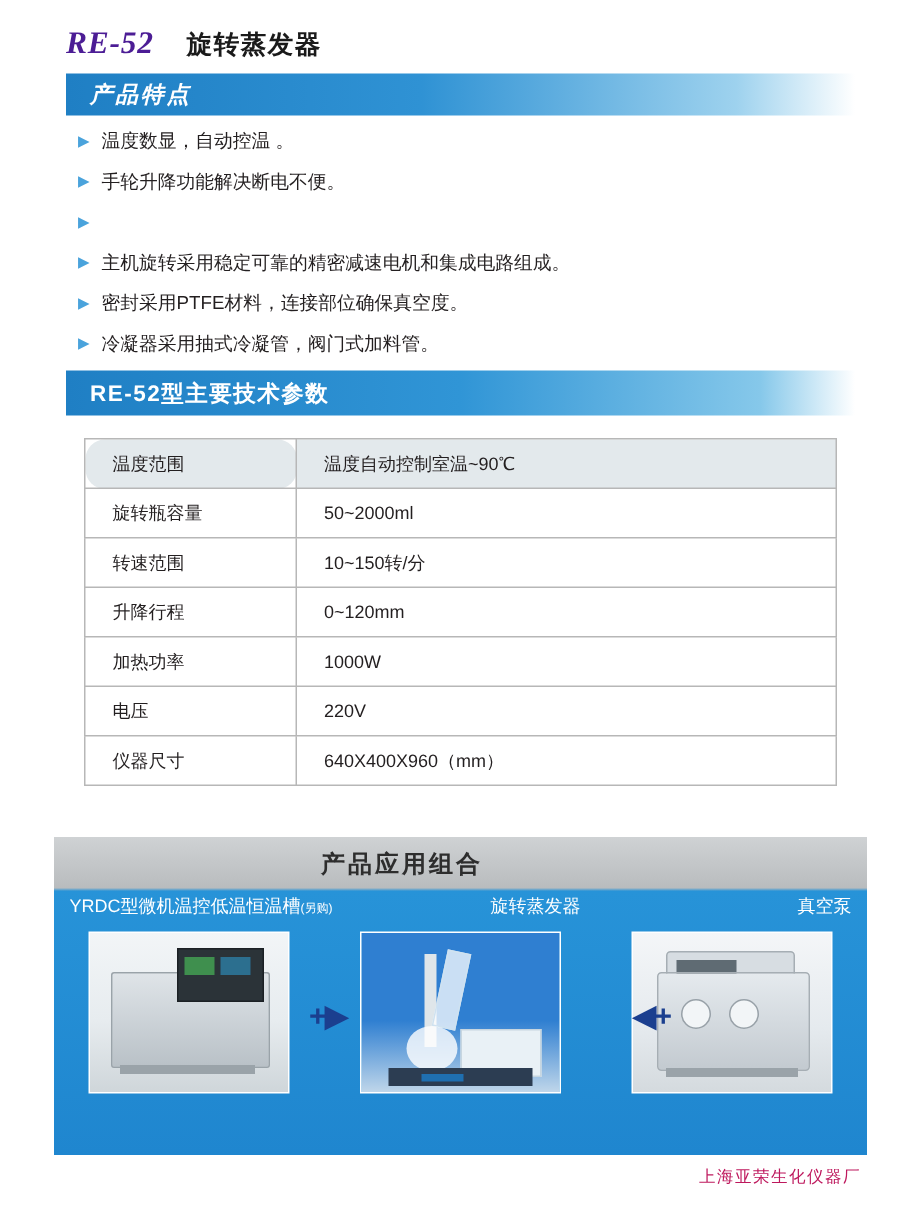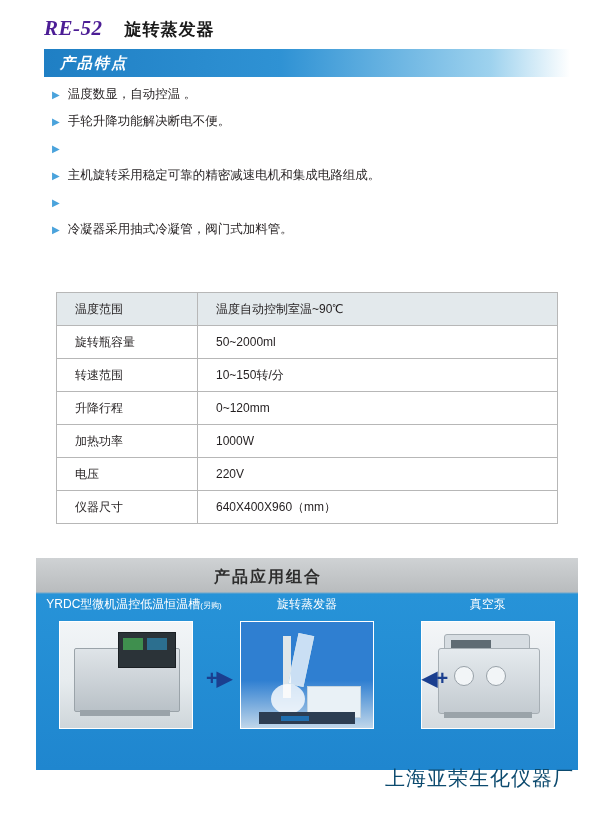--- a/index.html
+++ b/index.html
@@ -108,20 +108,21 @@
   }
   .spec-table td {
     border: 1px solid #b7b7b7;
     height: 32px;
     padding: 0 0 0 18px;
     color: #231f20;
     vertical-align: middle;
   }
   .spec-table td.k {
     width: 122px;
+    border-radius: 13px;
   }
   .spec-table tr.head td {
     background: #e3e9ec;
   }
 
   
   .app-panel {
     position: absolute;
     left: 36px;
     top: 558px;
@@ -148,21 +149,21 @@
     left: 36px;
     top: 596px;
     width: 542px;
     height: 170px;
     display: flex;
     justify-content: space-around;
     align-items: flex-start;
   }
   .app-item {
     width: 160px;
-    text-align: center;
+    text-align: right;
     position: relative;
   }
   .app-caption {
     color: #ffffff;
     font-size: 12px;
     margin-bottom: 8px;
     white-space: nowrap;
   }
   .app-caption .sub {
     font-size: 8px;
@@ -347,22 +348,22 @@
   }
   .plus-right {
     left: 386px;
   }
 
   
   .footer {
     position: absolute;
     right: 40px;
     bottom: 26px;
-    font-size: 20px;
-    color: #0c4a6e;
+    font-size: 11px;
+    color: #be185d;
     letter-spacing: 1px;
   }
 </style>
 </head>
 <body>
 
 <div class="page">
 
   <div class="title-row">
     <span class="title-code">RE-52</span>
@@ -384,27 +385,31 @@
     </div>
     <div class="feature-item">
       <span class="bullet">▶</span>
     </div>
     <div class="feature-item">
       <span class="bullet">▶</span>
       <span>主机旋转采用稳定可靠的精密减速电机和集成电路组成。</span>
     </div>
     <div class="feature-item">
       <span class="bullet">▶</span>
+      <span>密封采用PTFE材料，连接部位确保真空度。</span>
     </div>
     <div class="feature-item">
       <span class="bullet">▶</span>
       <span>冷凝器采用抽式冷凝管，阀门式加料管。</span>
     </div>
   </div>
 
+  <div class="bar bar-specs">
+    <span>RE-52型主要技术参数</span>
+  </div>
 
   <table class="spec-table">
     <tbody>
       <tr class="head">
         <td class="k">温度范围</td>
         <td class="v">温度自动控制室温~90℃</td>
       </tr>
       <tr>
         <td class="k">旋转瓶容量</td>
         <td class="v">50~2000ml</td>

